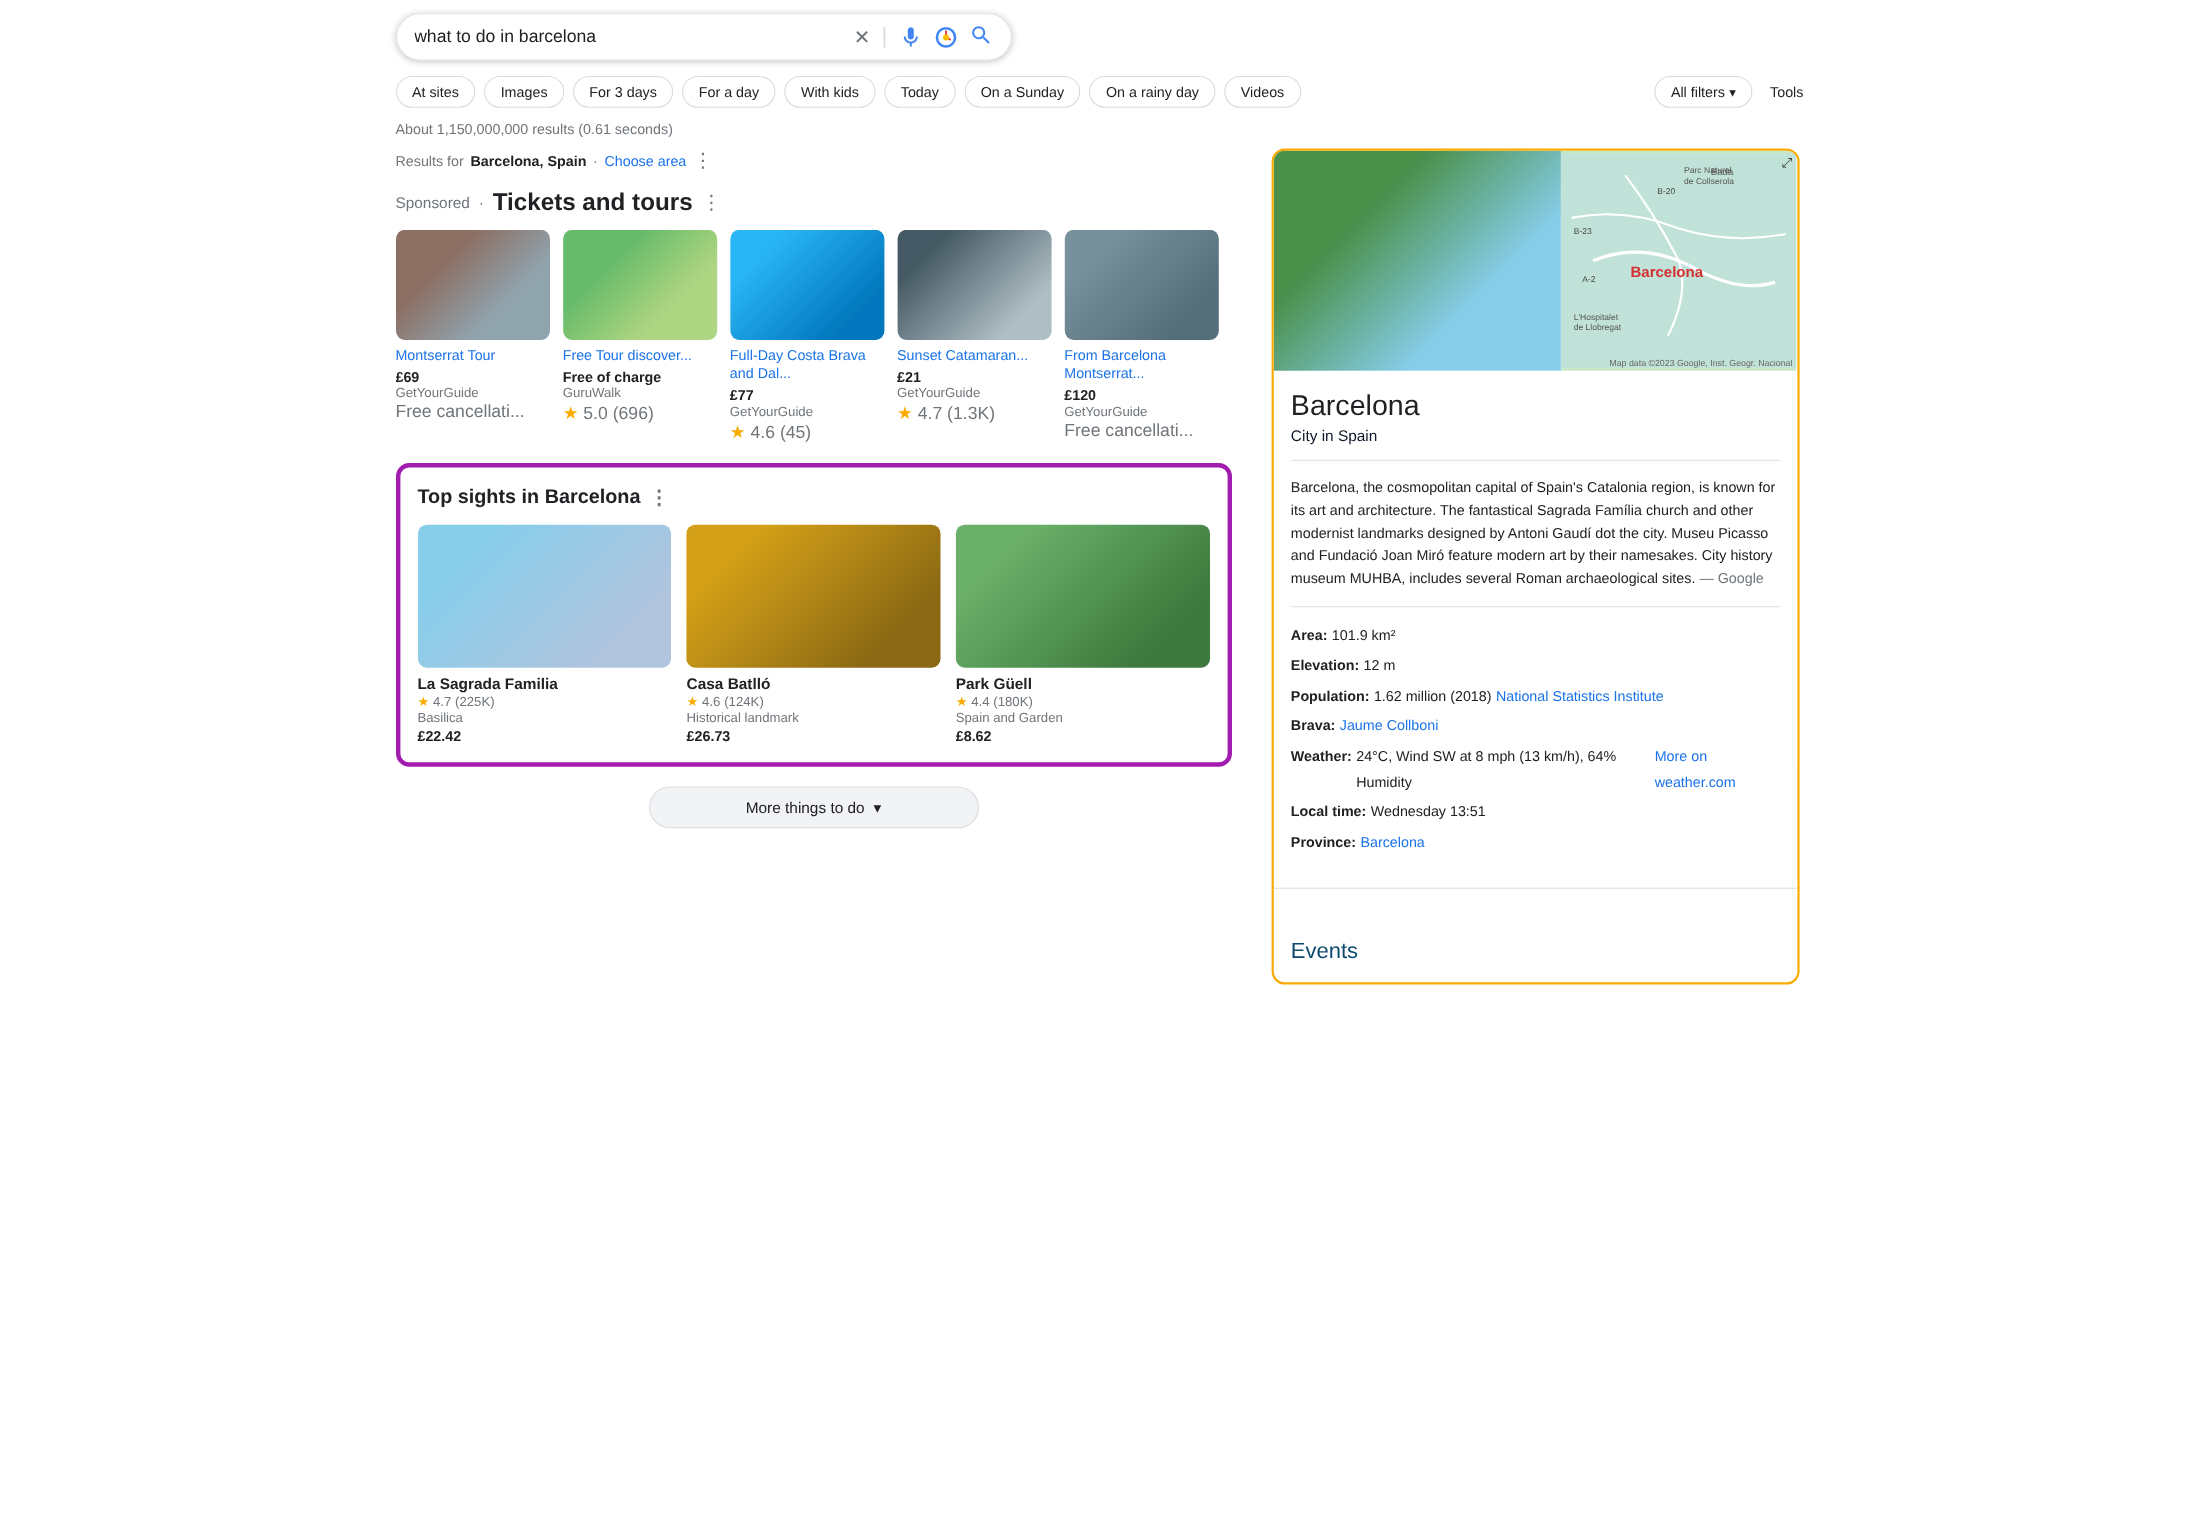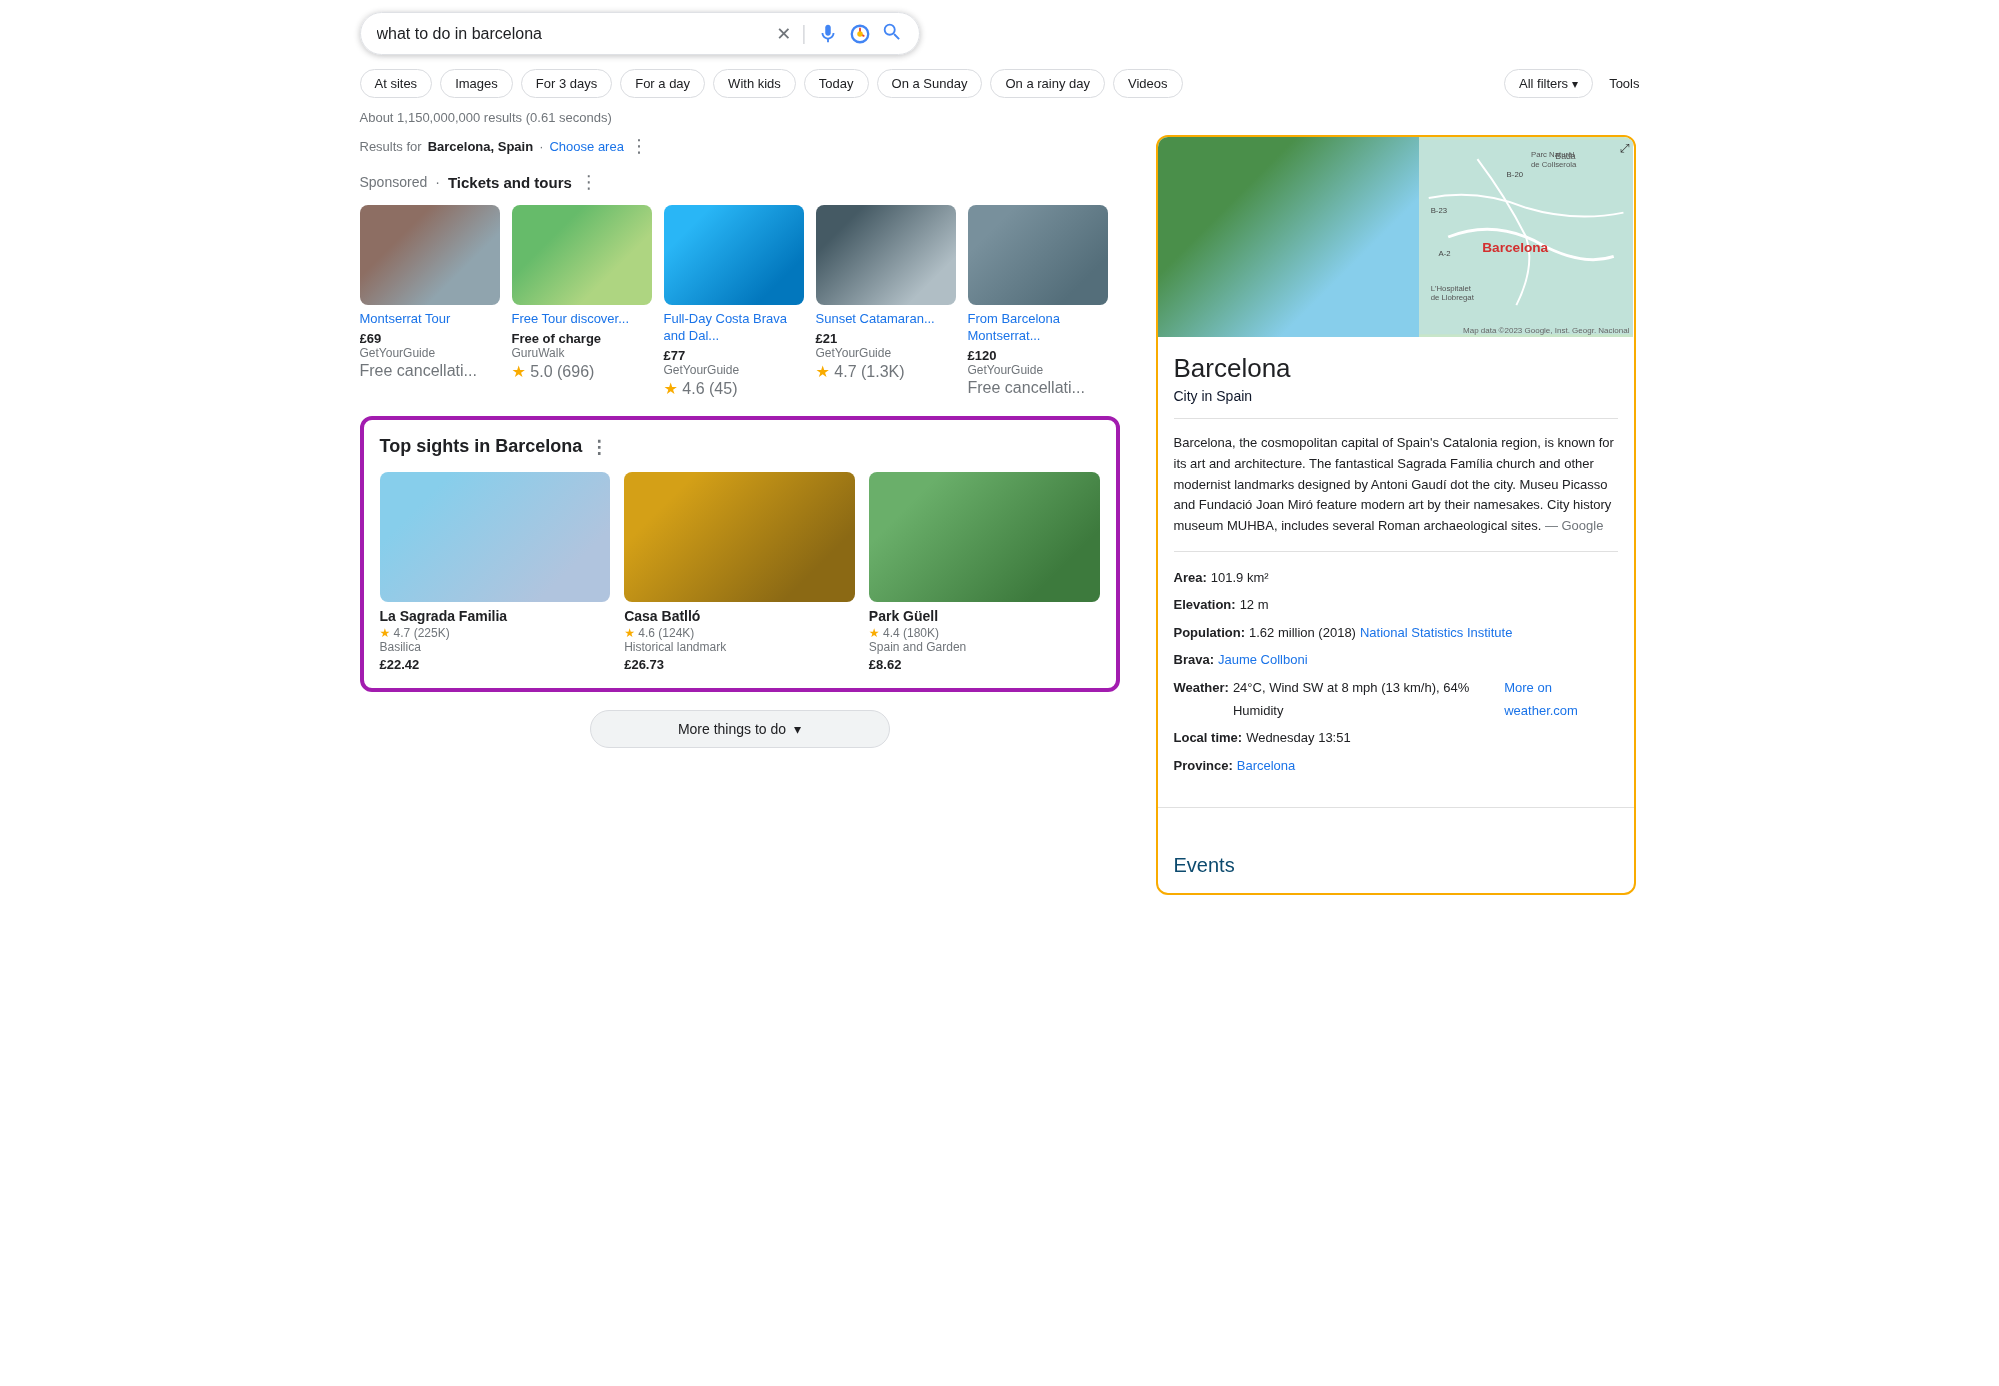--- a/index.html
+++ b/index.html
@@ -34,21 +34,21 @@
     .right-col { flex: 0 0 480px; min-width: 0; }
 
     
     .location-row { display: flex; align-items: center; gap: 6px; margin-bottom: 14px; font-size: 13px; color: #70757a; }
     .location-row strong { color: #202124; }
     .choose-area { color: #1a73e8; cursor: pointer; text-decoration: none; }
     .more-vert { color: #70757a; cursor: pointer; font-size: 18px; }
 
     
     .sponsored-header { display: flex; align-items: center; gap: 8px; margin-bottom: 12px; font-size: 14px; color: #70757a; }
-    .sponsored-header strong { color: #202124; font-size: 15px; }
+    .sponsored-header strong { color: #202124; font-size: 22px; }
     
     .tour-cards { display: flex; gap: 12px; overflow: hidden; }
     .tour-card { width: 140px; flex-shrink: 0; cursor: pointer; }
     .tour-card-img { width: 140px; height: 100px; border-radius: 8px; object-fit: cover; background: #ddd; overflow: hidden; }
     .tour-title { color: #1a73e8; font-size: 13px; margin-top: 6px; line-height: 1.3; }
     .tour-price { font-weight: bold; font-size: 13px; margin-top: 3px; }
     .tour-provider { font-size: 12px; color: #70757a; }
     .tour-rating { font-size: 16px; color: #70757a; margin-top: 2px; }
     .star { color: #f9ab00; }
 

